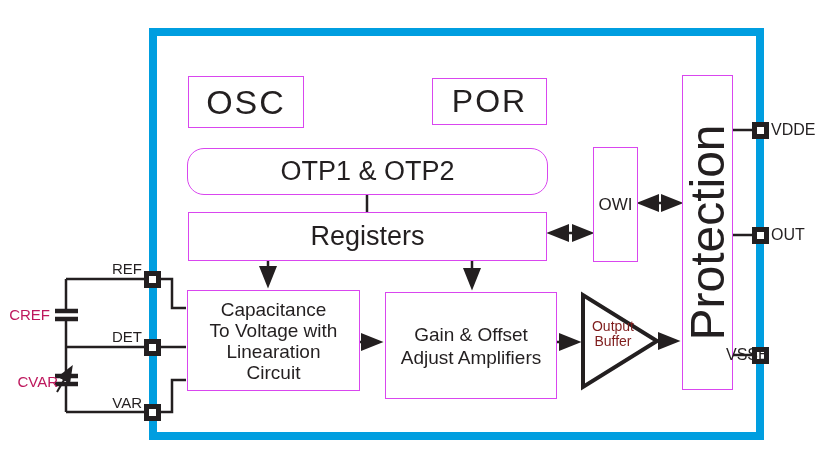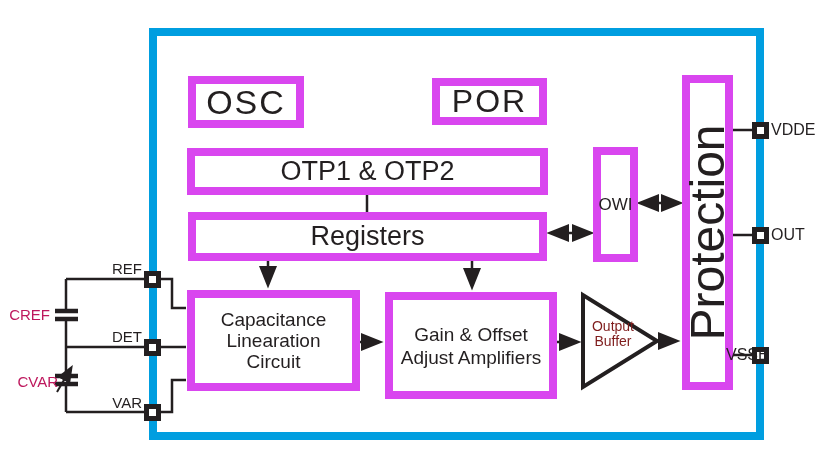--- a/index.html
+++ b/index.html
@@ -6,27 +6,27 @@
   #stage{
     position:relative;width:816px;height:454px;background:#ffffff;
     font-family:"Liberation Sans", sans-serif;color:#231F20;overflow:hidden;
   }
   #wires{position:absolute;left:0;top:0;width:816px;height:454px;}
   .chip{
     position:absolute;left:149px;top:28px;width:615px;height:412px;
     box-sizing:border-box;border:8px solid #009EE0;background:transparent;
   }
   .blk{
-    position:absolute;box-sizing:border-box;border:8px solid #d946ef;background:#ffffff;
+    position:absolute;box-sizing:border-box;border:1px solid #d946ef;background:#ffffff;
     display:flex;align-items:center;justify-content:center;text-align:center;
     color:#231F20;
   }
   .blk-osc{left:188px;top:76px;width:116px;height:52px;font-size:34px;letter-spacing:2px;}
   .blk-por{left:432px;top:78px;width:115px;height:47px;font-size:32px;letter-spacing:2px;}
-  .blk-otp{left:187px;top:148px;width:361px;height:47px;font-size:27px;}
+  .blk-otp{left:187px;top:148px;width:361px;height:47px;font-size:27px;border-radius:17px;}
   .blk-reg{left:188px;top:212px;width:359px;height:49px;font-size:27px;}
   .blk-c2v{left:187px;top:290px;width:173px;height:101px;font-size:19px;line-height:21px;flex-direction:column;}
   .blk-gain{left:385px;top:292px;width:172px;height:107px;font-size:19px;line-height:23px;flex-direction:column;}
   .blk-owi{left:593px;top:147px;width:45px;height:115px;font-size:17px;}
   .blk-prot{left:682px;top:75px;width:51px;height:315px;}
   .prot-text{transform:rotate(-90deg);white-space:nowrap;font-size:48px;}
   .buffer-label{
     position:absolute;left:584px;top:319px;width:58px;text-align:center;
     font-size:14px;line-height:15px;color:#7f1d1d;
   }
@@ -92,20 +92,21 @@
     <span>POR</span>
   </div>
   <div class="blk blk-otp">
     <span>OTP1 &amp; OTP2</span>
   </div>
   <div class="blk blk-reg">
     <span>Registers</span>
   </div>
   <div class="blk blk-c2v">
     <span>Capacitance</span>
+    <span>To Voltage with</span>
     <span>Linearation</span>
     <span>Circuit</span>
   </div>
   <div class="blk blk-gain">
     <span>Gain &amp; Offset</span>
     <span>Adjust Amplifiers</span>
   </div>
   <div class="blk blk-owi">
     <span>OWI</span>
   </div>

